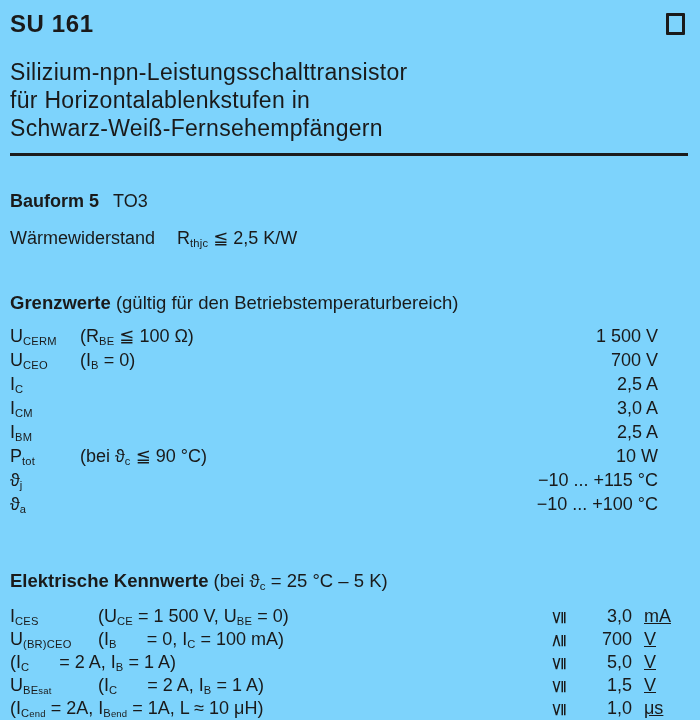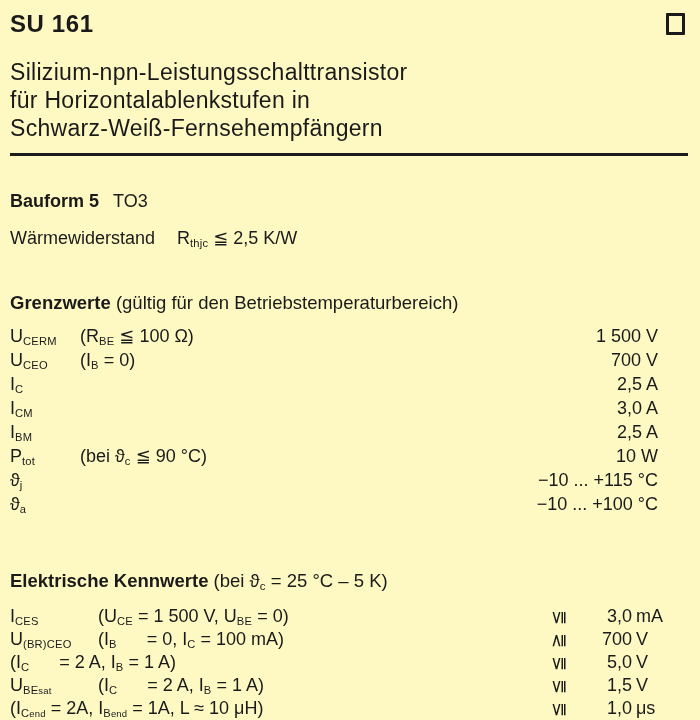--- a/index.html
+++ b/index.html
@@ -1,18 +1,18 @@
 <!DOCTYPE html>
 <html><head>
 <meta charset="utf-8">
 <style>
   html,body{margin:0;padding:0;background:#e8e8e6;}
   .page{
     width:700px;height:720px;box-sizing:border-box;position:relative;
-    margin:0 auto;background:#fef9c3;color:#1a1a1a;
+    margin:0 auto;background:#7dd3fc;color:#1a1a1a;
     font-family:"Liberation Sans","DejaVu Sans",sans-serif;
     padding:8px 12px 8px 10px;overflow:hidden;
   }
   .title{font-size:24px;font-weight:bold;letter-spacing:.6px;margin-top:2px;}
   .corner-box{position:absolute;top:13px;right:15px;width:13px;height:16px;border:3px solid #1a1a1a;border-radius:1px;}
   .subtitle{margin-top:20px;font-size:23px;line-height:28px;letter-spacing:.3px;}
   .rule{height:3px;background:#1c1c1c;margin-top:11px;}
   .info{margin-top:34px;font-size:18px;}
   .info-row{height:22px;line-height:22px;}
   .info-row + .info-row{margin-top:15px;}
@@ -26,21 +26,21 @@
   .grow{display:flex;height:24px;line-height:24px;padding-right:30px;}
   .gsym{width:70px;flex:none;}
   .gcond{flex:1;}
   .gval{flex:none;text-align:center;white-space:pre;}
   .krows{margin-top:12px;font-size:18px;}
   .krow{display:flex;height:23px;line-height:23px;padding-right:8px;}
   .ksym{width:88px;flex:none;}
   .kcond{flex:1;}
   .krel{width:32px;flex:none;text-align:center;}
   .kval{width:56px;flex:none;text-align:right;}
-  .kunit{width:48px;flex:none;padding-left:4px;box-sizing:border-box;}
+  .kunit{width:48px;flex:none;padding-left:12px;box-sizing:border-box;text-decoration:underline;}
   .rot{display:inline-block;transform:rotate(-90deg);transform-origin:50% 55%;}
   sub{font-size:.62em;vertical-align:-.28em;line-height:0;letter-spacing:.2px;}
   sub .ss{font-size:.85em;}
 </style>
 </head>
 <body>
 
 <div class="page">
 
   <div class="title">SU 161</div>

